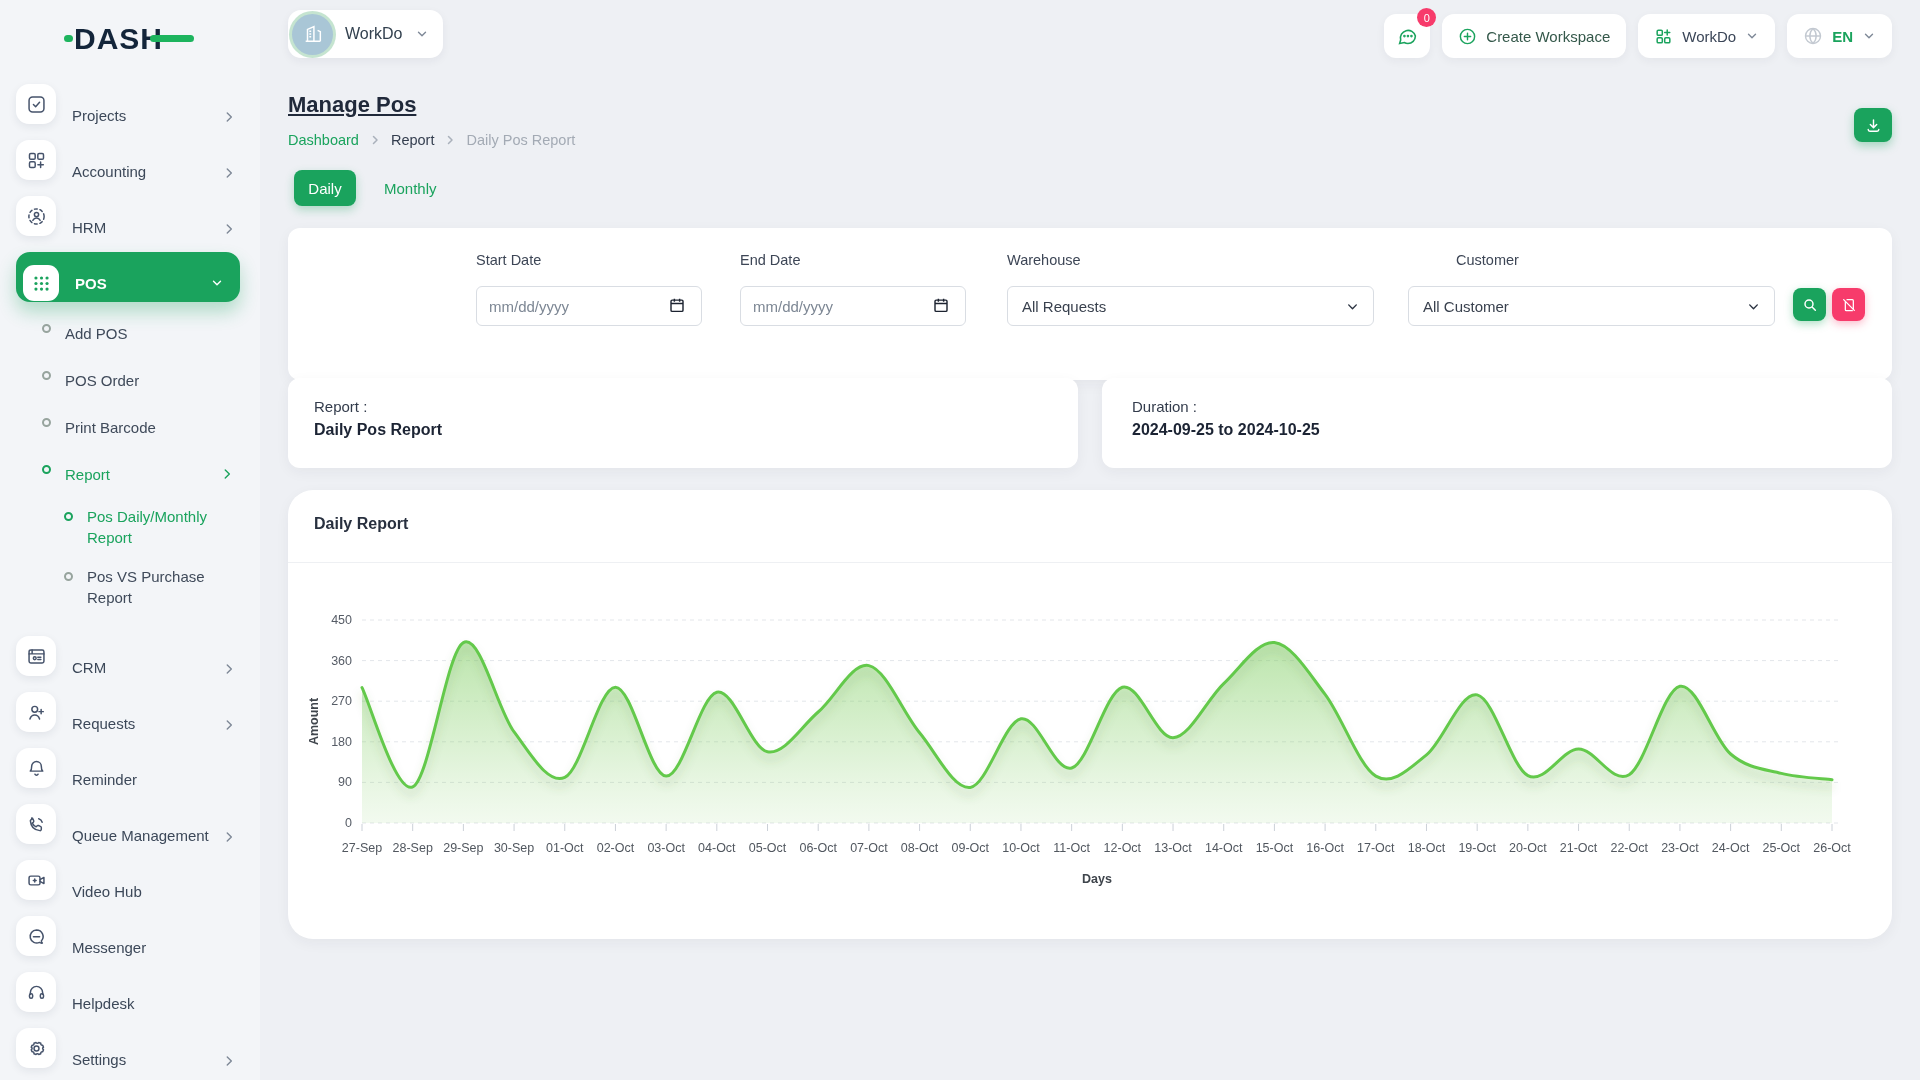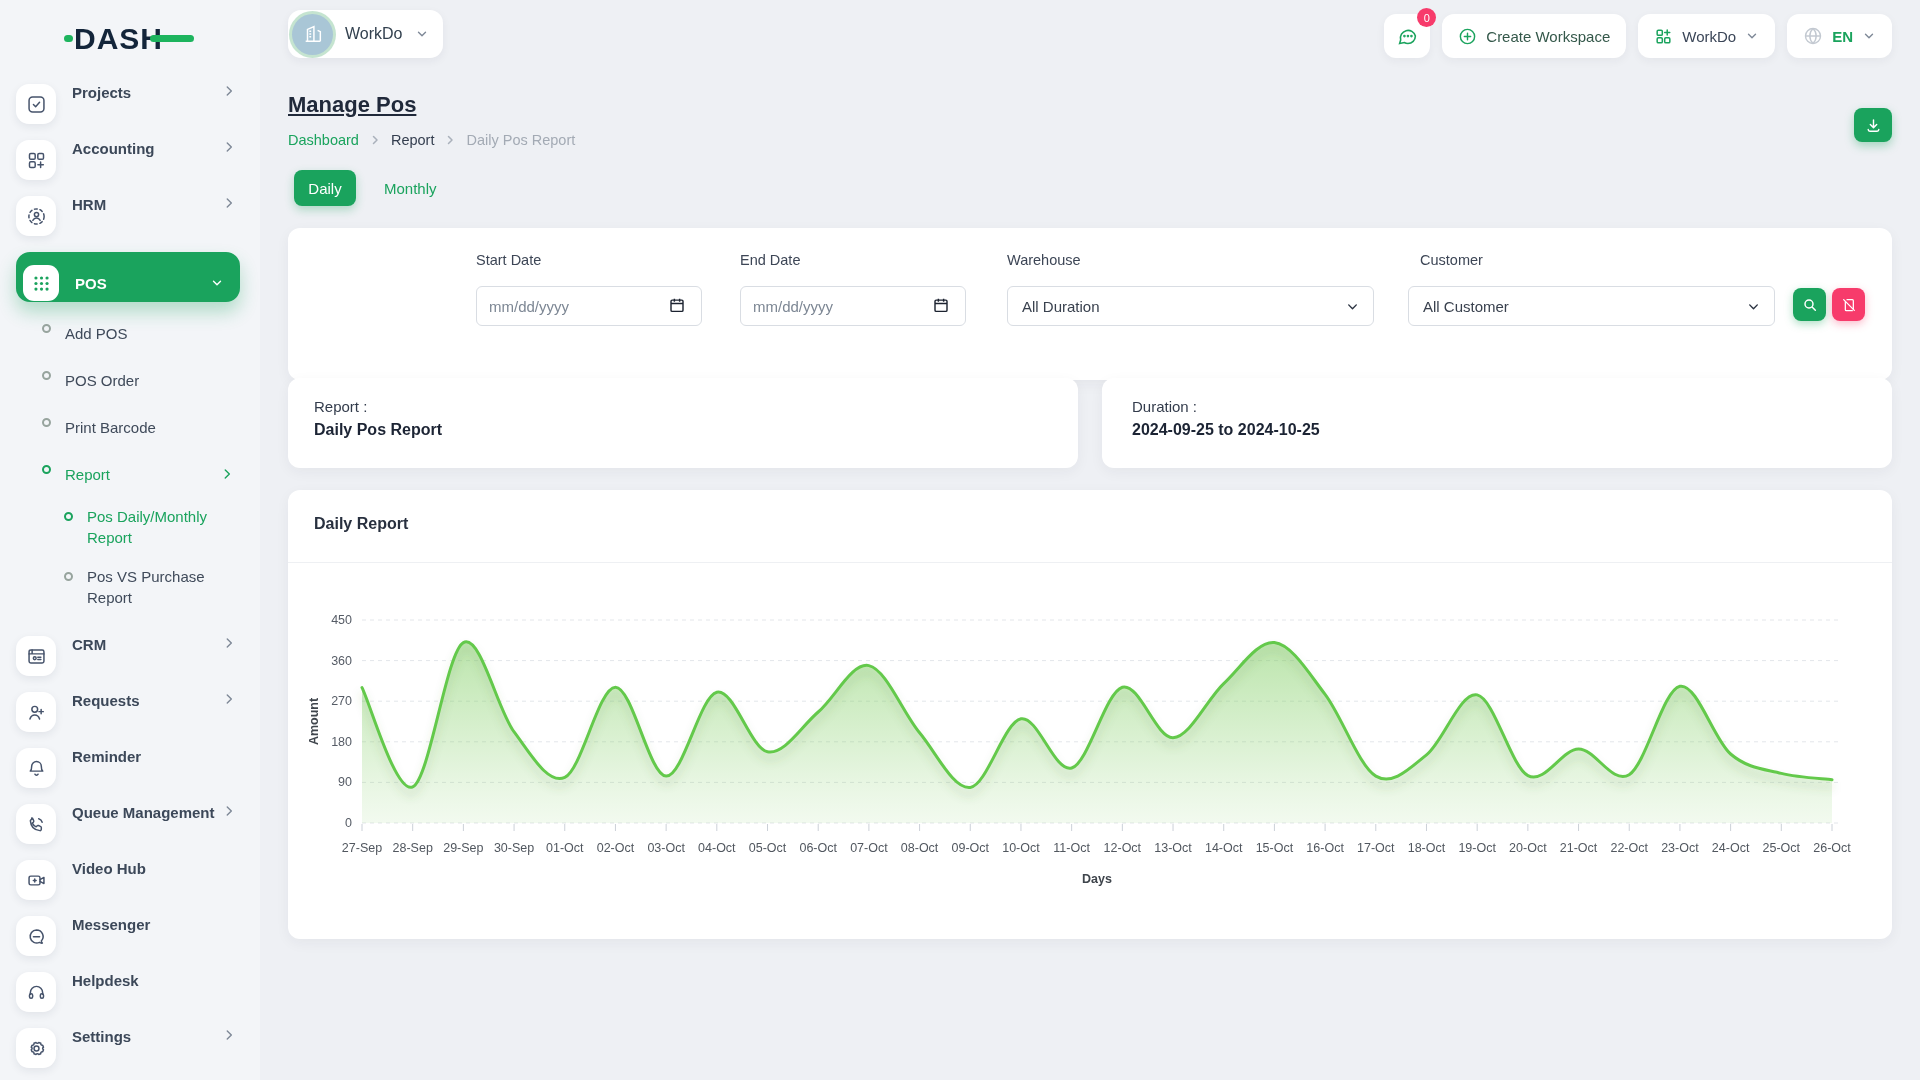--- a/index.html
+++ b/index.html
@@ -8,21 +8,21 @@
     position:relative;
     background:#eef0f4;
     font-family:"Liberation Sans", sans-serif;
     color:#3a4557;
   }
   :root{ }
   
   .sidebar { position:absolute; left:0; top:0; width:260px; height:1080px; background:#f3f5f8; }
   .logo { position:absolute; left:64px; top:18px; width:130px; height:40px; cursor:pointer; }
   .nav { position:absolute; top:84px; left:0; right:0; }
-  .side-row { display:flex; align-items:flex-start; height:40px; margin:0 0 16px 16px; padding-right:24px; cursor:pointer;font-weight:bold; }
+  .side-row { display:flex; align-items:flex-end; height:40px; margin:0 0 16px 16px; padding-right:24px; cursor:pointer; }
   .chip { width:40px; height:40px; background:#ffffff; border-radius:13px; box-shadow:0 3px 8px rgba(30,40,60,.08);
           display:flex; align-items:center; justify-content:center; color:#46536b; flex:0 0 40px; }
   .chip svg { width:21px; height:21px; }
   .side-label { margin-left:16px; font-size:15px; color:#3c4859; flex:1; white-space:nowrap; }
   .chev { color:#7e8897; display:flex; }
   .chev svg { width:14px; height:14px; }
   .pos-pill { height:50px; margin:2px 20px 16px 16px; border-radius:14px; display:flex; align-items:center;
               padding:12px 16px 0 7px; box-shadow:0 10px 18px rgba(26,163,93,.30); cursor:pointer; }
   .pos-pill .ichip { width:36px; height:36px; background:#fff; border-radius:11px; display:flex; align-items:center; justify-content:center; }
   .pos-pill .ichip svg { width:19px; height:19px; }
@@ -94,21 +94,21 @@
             align-items:center; justify-content:center; color:#fff; cursor:pointer; }
   .sq-btn svg { width:16px; height:16px; }
   .btn-search { background:#1aa35d; box-shadow:0 3px 8px rgba(26,163,93,.35); }
   .btn-reset { background:#f73b6b; box-shadow:0 3px 8px rgba(247,59,107,.35); }
 
   .sum-left { left:288px; top:378px; width:790px; height:90px; padding:20px 26px; }
   .sum-right { left:1102px; top:378px; right:28px; height:90px; padding:20px 30px; }
   .sum-label { font-size:15px; color:#333c4c; }
   .sum-value { font-size:16px; color:#1c2434; font-weight:bold; margin-top:6px; }
 
-  .chart-card { left:288px; top:490px; right:28px; height:449px; }
+  .chart-card { left:288px; top:490px; right:28px; height:449px;border-radius:25px; }
   .chart-title { position:absolute; left:26px; top:25px; font-size:16px; font-weight:bold; color:#28303f; }
   .chart-divider { position:absolute; left:0; top:72px; width:100%; height:1px; background:#eef0f3; }
   .chart-svg { position:absolute; left:0; top:74px; }
 </style>
 </head>
 <body>
 
 <aside class="sidebar">
   <div class="logo">
     <svg viewBox="0 0 130 40" width="130" height="40">
@@ -425,29 +425,29 @@
 
   <label class="f-label" style="left:452px">End Date</label>
   <input class="f-input" style="left: 452px; width: 226px;" type="text" placeholder="mm/dd/yyyy">
   <span class="cal-ic" style="left:644px"><svg viewBox="0 0 24 24" fill="none" stroke="currentColor" stroke-width="1.9">
         <rect x="4" y="5.5" width="16" height="15" rx="1.5"></rect>
         <path d="M4 10h16M8.5 3.5v4M15.5 3.5v4"></path>
       </svg></span>
 
   <label class="f-label" style="left:719px">Warehouse</label>
   <div class="f-select" style="left:719px; width:367px">
-    <span>All Duration</span>
+    <span>All Requests</span>
     <span class="chevd">
         <svg viewBox="0 0 24 24" fill="none" stroke="currentColor" stroke-width="2.6" stroke-linecap="round" stroke-linejoin="round">
           <polyline points="5 9 12 16 19 9"></polyline>
         </svg>
       </span>
   </div>
 
-  <label class="f-label" style="left:1132px">Customer</label>
+  <label class="f-label" style="left:1168px">Customer</label>
   <div class="f-select" style="left:1120px; width:367px">
     <span>All Customer</span>
     <span class="chevd">
         <svg viewBox="0 0 24 24" fill="none" stroke="currentColor" stroke-width="2.6" stroke-linecap="round" stroke-linejoin="round">
           <polyline points="5 9 12 16 19 9"></polyline>
         </svg>
       </span>
   </div>
 
   <button class="sq-btn btn-search" style="left:1505px">

